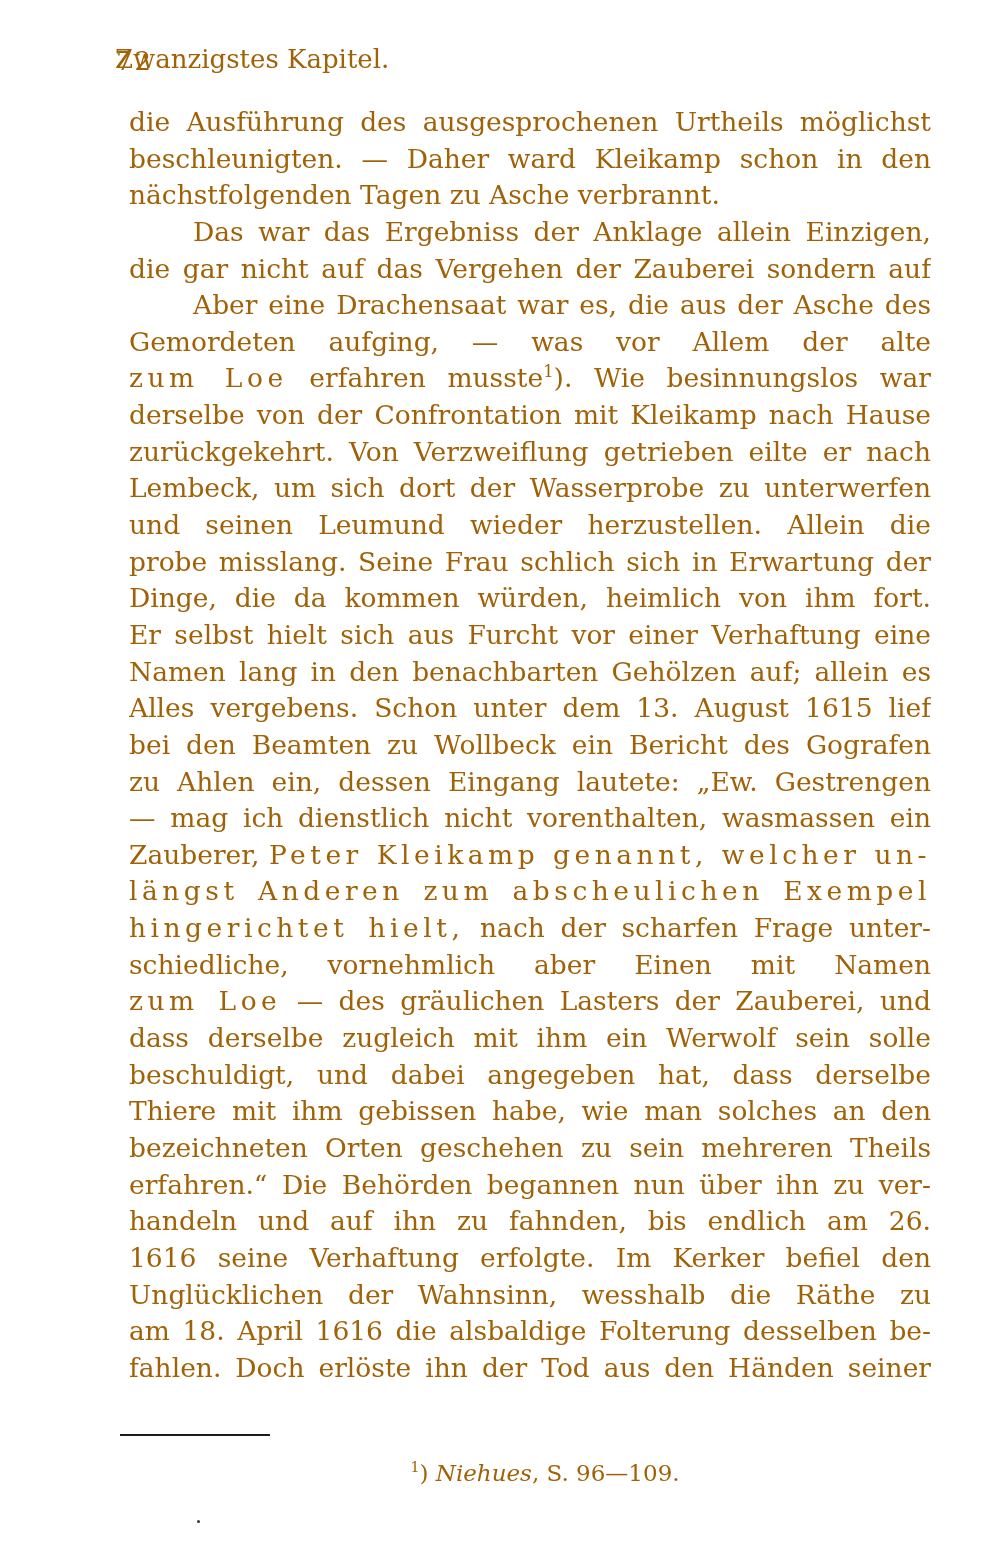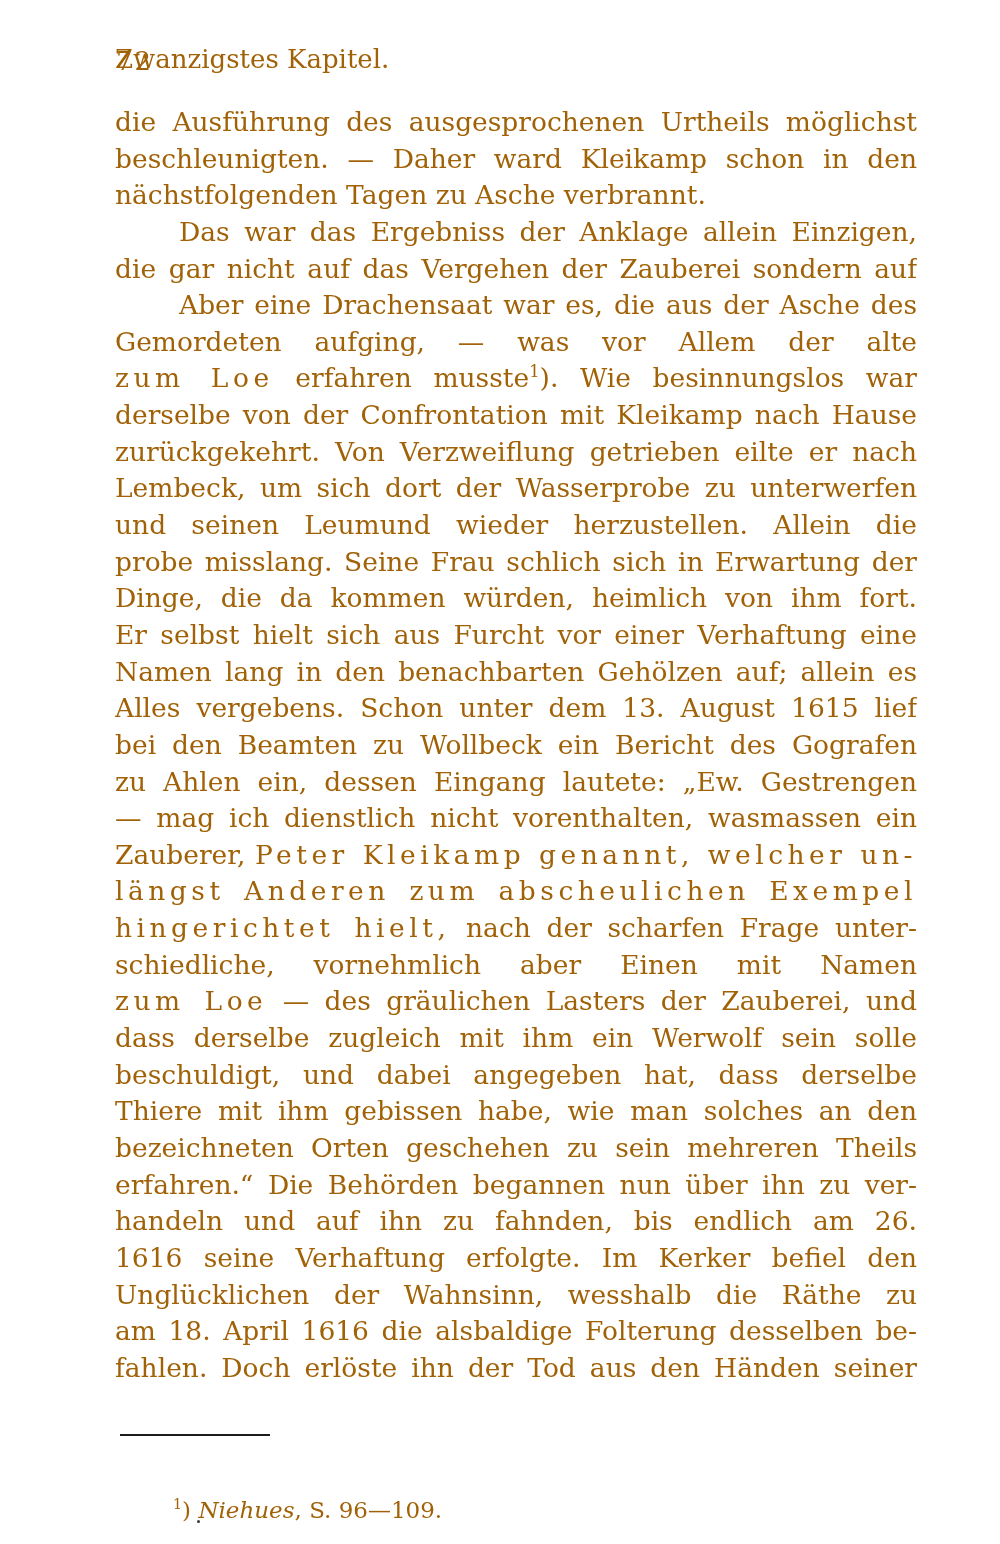--- a/index.html
+++ b/index.html
@@ -26,21 +26,21 @@
   .chapter-header {
     position: absolute;
     left: 115px;
     top: 44px;
     width: 802px;
     text-align: left;
     font-size: 26px;
   }
   .body-text {
     position: absolute;
-    left: 115px;
+    left: 129px;
     top: 104px;
     width: 802px;
   }
   .line {
     font-size: 26.5px;
     line-height: 36.65px;
     height: 36.65px;
     overflow: hidden;
     text-align: justify;
     text-align-last: justify;
@@ -67,26 +67,27 @@
     position: absolute;
     left: 120px;
     top: 1434px;
     width: 150px;
     height: 2px;
     background: #1c1c1c;
   }
   .footnote-text {
     position: absolute;
     left: 115px;
-    top: 1495px;
+    top: 1458px;
     width: 802px;
     font-size: 23px;
     line-height: 30px;
     padding-left: 0;
     text-indent: 58px;
+    text-align: center;
   }
   .ink-speck {
     position: absolute;
     left: 197px;
     top: 1520px;
     width: 3px;
     height: 3px;
     border-radius: 50%;
     background: #3a3a3a;
   }

